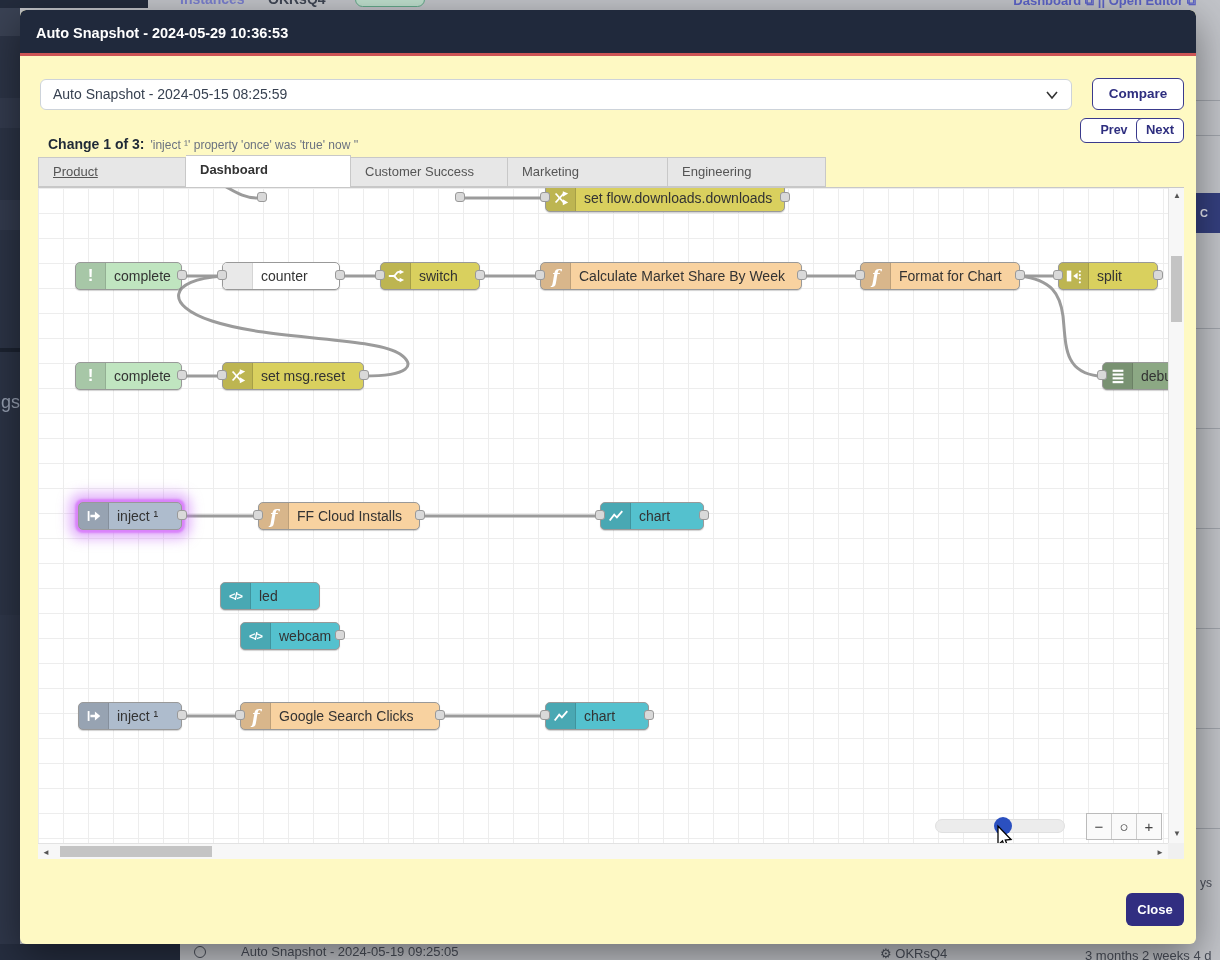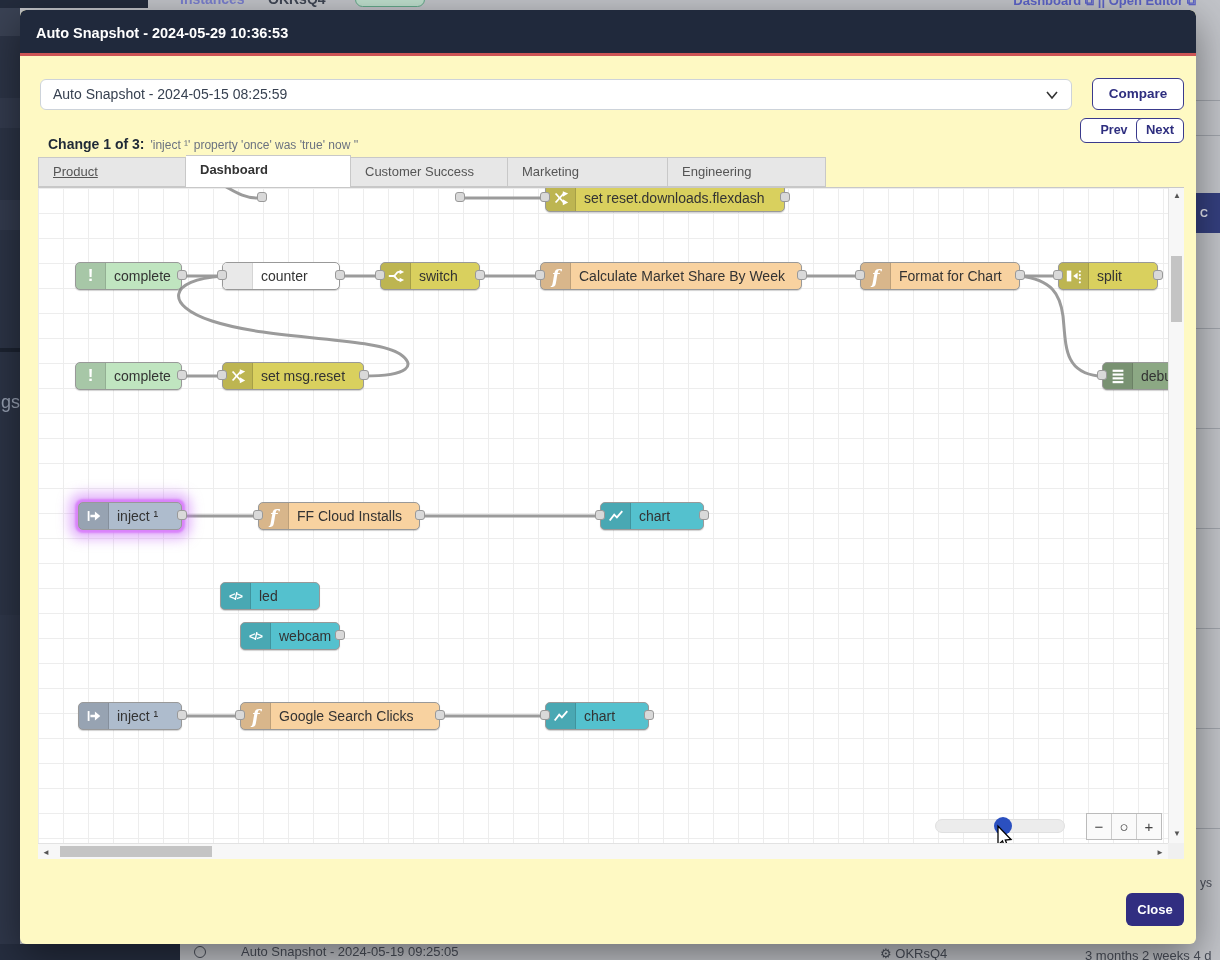--- a/index.html
+++ b/index.html
@@ -178,21 +178,21 @@
           <div class="node-icon">
             <svg width="18" height="18" viewBox="0 0 20 20">
               <g stroke="#fff" stroke-width="2" fill="#fff">
                 <path d="M4 5 L13 15" fill="none"></path>
                 <path d="M4 15 L13 5" fill="none"></path>
                 <path d="M12 2.5 L18 5 L12 8.5 Z" stroke="none"></path>
                 <path d="M12 11.5 L18 15 L12 18 Z" stroke="none"></path>
               </g>
             </svg>
           </div>
-          <div class="node-label">set reset.downloads.flexdash</div>
+          <div class="node-label">set flow.downloads.downloads</div>
         </div>
         <div class="port" style="left: 502px; top: 4px;"></div>
         <div class="port" style="left: 742px; top: 4px;"></div>
         <div class="node" style="left: 37px; top: 74px; width: 107px; background: rgb(192, 229, 192);">
           <div class="node-icon">
             <span class="glyph" style="font-size:17px;">!</span>
           </div>
           <div class="node-label">complete</div>
         </div>
         <div class="port" style="left: 139px; top: 82px;"></div>

